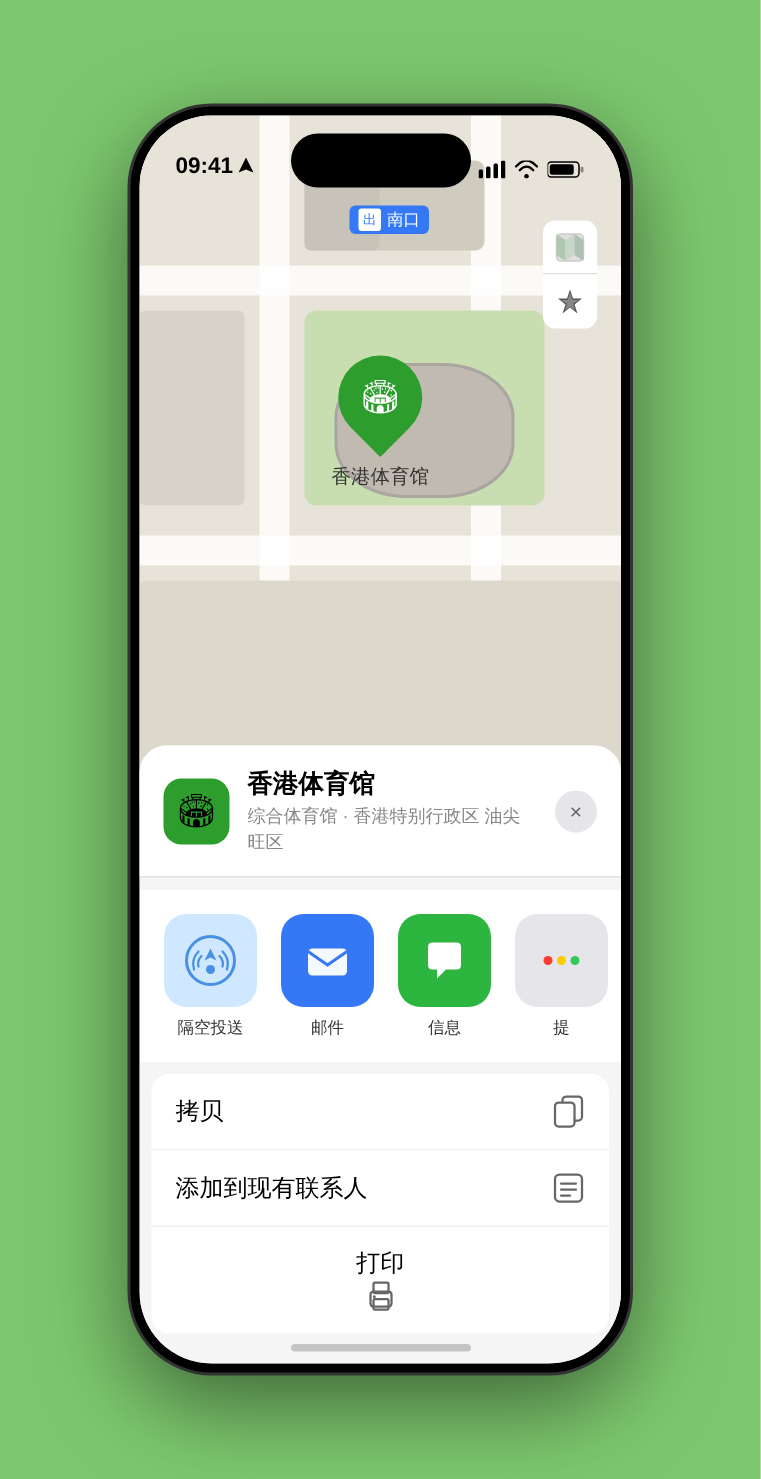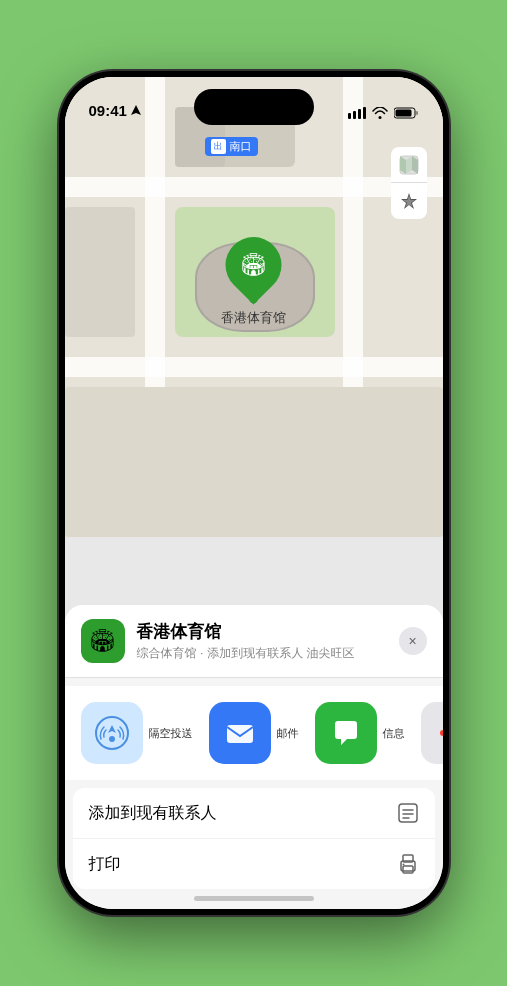--- a/index.html
+++ b/index.html
@@ -6,21 +6,21 @@
     body {
       width: 507px;
       height: 986px;
       background: #7dc86e;
       display: flex;
       align-items: center;
       justify-content: center;
       font-family: -apple-system, 'PingFang SC', 'Helvetica Neue', sans-serif;
     }
     .phone-frame {
-      width: 390px;
+      width: 333px;
       height: 844px;
       background: #000;
       border-radius: 54px;
       position: relative;
       box-shadow: 0 0 0 2px #333, 0 20px 60px rgba(0,0,0,0.5);
       overflow: hidden;
     }
     .phone-screen {
       position: absolute;
       top: 6px; left: 6px; right: 6px; bottom: 6px;
@@ -238,21 +238,21 @@
       background: white;
       margin-top: 8px;
       padding: 16px;
       display: flex;
       gap: 16px;
       overflow-x: auto;
       scrollbar-width: none;
     }
     .share-item {
       display: flex;
-      flex-direction: row;
+      flex-direction: column;
       align-items: center;
       gap: 6px;
       flex-shrink: 0;
     }
     .share-icon-wrap {
       width: 62px;
       height: 62px;
       border-radius: 15px;
       display: flex;
       align-items: center;
@@ -315,20 +315,21 @@
     .action-item {
       display: flex;
       align-items: center;
       justify-content: space-between;
       padding: 14px 16px;
       border-bottom: 1px solid #f0f0f0;
       background: white;
     }
     .action-item:last-child {
       border-bottom: none;
+      flex-direction: column;
     }
     .action-text {
       font-size: 16px;
       color: #000;
     }
     
     .home-indicator {
       position: absolute;
       bottom: 8px;
       left: 50%;
@@ -444,21 +445,21 @@
         <div class="pin-label">香港体育馆</div>
       </div>
     </div>
 
     <div class="bottom-sheet">
 
       <div class="venue-card">
         <div class="venue-icon">🏟</div>
         <div class="venue-info">
           <div class="venue-name">香港体育馆</div>
-          <div class="venue-sub">综合体育馆 · 添加到现有联系人 油尖旺区</div>
+          <div class="venue-sub">综合体育馆 · 香港特别行政区 油尖旺区</div>
         </div>
         <div class="close-btn">×</div>
       </div>
 
       <div style="height:1px;background:#e0e0e0;"></div>
 
       <div class="share-row">
 
         <div class="share-item">
           <div class="share-icon-wrap icon-airdrop">
@@ -504,20 +505,27 @@
               <div class="dot yellow"></div>
               <div class="dot green"></div>
             </div>
           </div>
           <span class="share-label">提</span>
         </div>
       </div>
 
       <div class="action-list">
 
+        <div class="action-item">
+          <span class="action-text">拷贝</span>
+          <svg width="22" height="22" viewBox="0 0 22 22">
+            <rect x="7" y="1" width="13" height="16" rx="2.5" fill="none" stroke="#666" stroke-width="1.5"></rect>
+            <rect x="2" y="5" width="13" height="16" rx="2.5" fill="white" stroke="#666" stroke-width="1.5"></rect>
+          </svg>
+        </div>
 
 
 
         <div class="action-item">
           <span class="action-text">添加到现有联系人</span>
           <svg width="22" height="22" viewBox="0 0 22 22">
             <rect x="2" y="2" width="18" height="18" rx="3" fill="none" stroke="#666" stroke-width="1.5"></rect>
             <line x1="6" y1="8" x2="16" y2="8" stroke="#666" stroke-width="1.5" stroke-linecap="round"></line>
             <line x1="6" y1="12" x2="16" y2="12" stroke="#666" stroke-width="1.5" stroke-linecap="round"></line>
             <line x1="6" y1="16" x2="12" y2="16" stroke="#666" stroke-width="1.5" stroke-linecap="round"></line>

